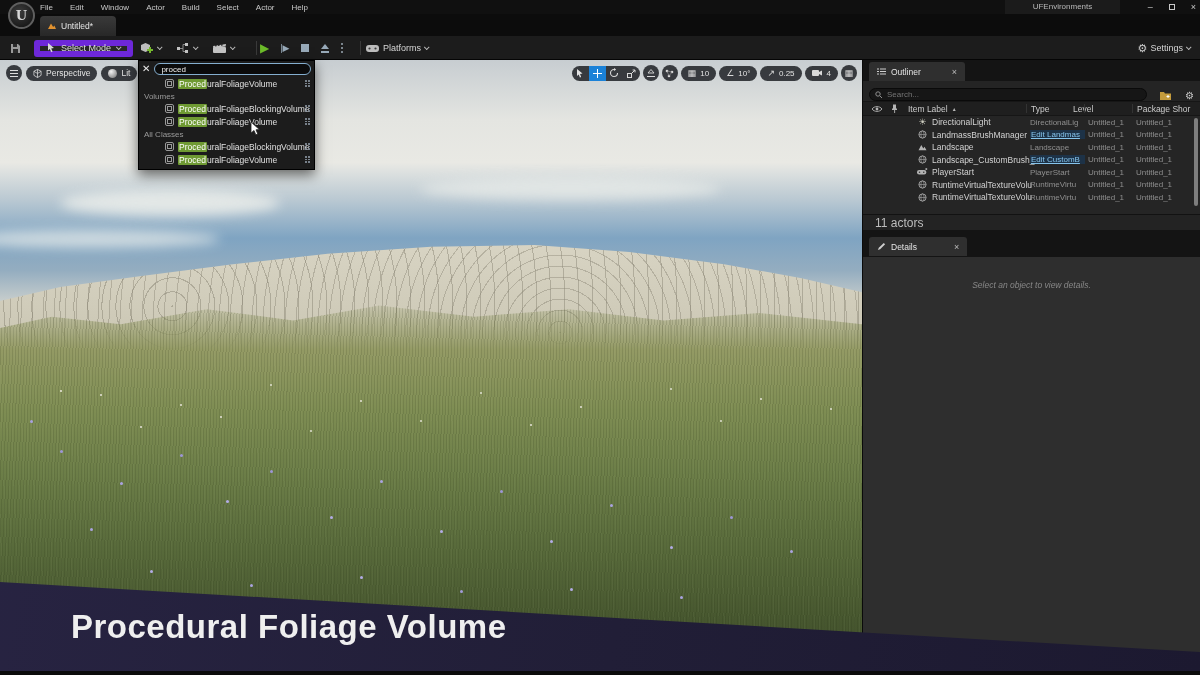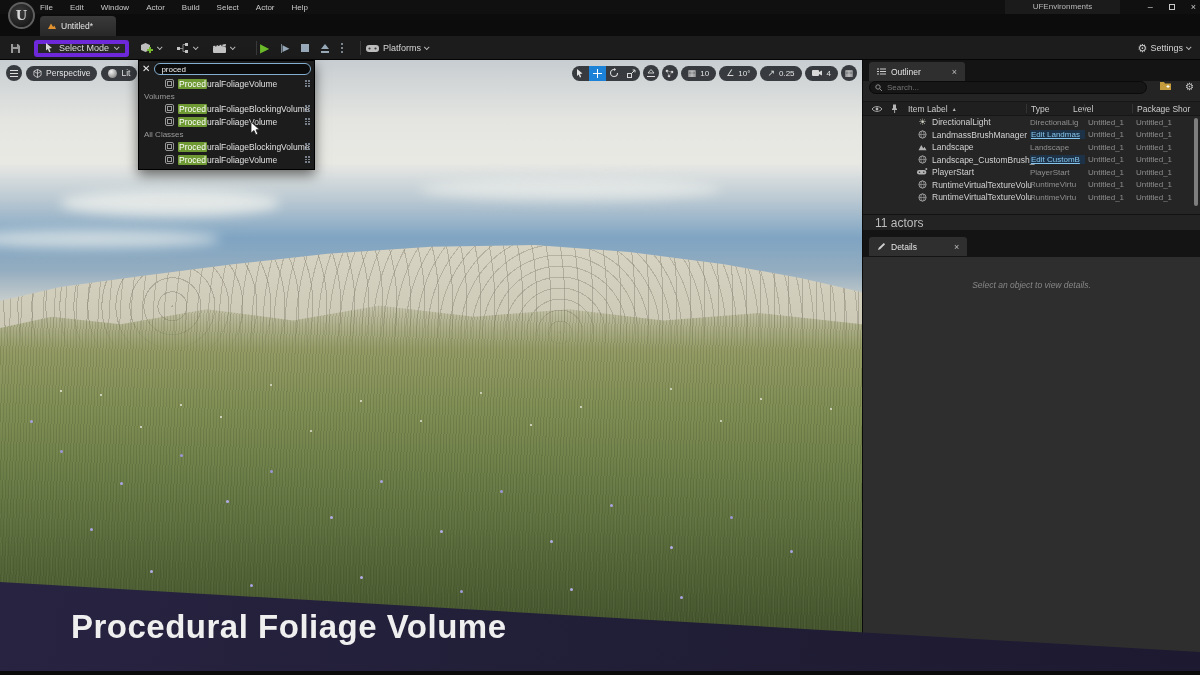--- a/index.html
+++ b/index.html
@@ -23,21 +23,21 @@
 
   
   .tabbar { position:absolute; left:0; top:14px; width:1200px; height:22px; background:#0c0c0c; }
   .level-tab { position:absolute; left:40px; top:2px; height:20px; width:76px; border-radius:4px 4px 0 0;
                background:linear-gradient(#3a3a3a,#282828); display:flex; align-items:center; gap:4px; padding:0 7px; }
   .level-tab span { font-size:8.5px; color:#e6e6e6; }
 
   
   .toolbar { position:absolute; left:0; top:36px; width:1200px; height:24px; background:#1c1c1c; border-bottom:1px solid #050505; }
   .tb-abs { position:absolute; top:0; height:24px; display:flex; align-items:center; }
-  .mode-btn { height:17px; padding:0 7px; background:#272727; border:4px solid #6d28d9; border-radius:3px;
+  .mode-btn { height:17px; padding:0 7px; background:#272727; border:6px solid #6d28d9; border-radius:3px;
               display:flex; align-items:center; gap:5px; color:#dcdcdc; font-size:9px; cursor:pointer; }
   .chev { display:inline-block; width:4px; height:4px; border-right:1px solid #bbb; border-bottom:1px solid #bbb; transform:rotate(45deg) translateY(-1px); }
   .tb-ic { display:flex; align-items:center; gap:3px; cursor:pointer; color:#c9c9c9; }
   .tb-sep { width:1px; height:14px; background:#3a3a3a; margin:0 8px; }
   .play-glyph { color:#6cbb2a; font-size:12px; line-height:12px; cursor:pointer; }
   .gray-glyph { color:#97a9b8; font-size:9px; line-height:10px; cursor:pointer; }
   .stop-sq { width:8px; height:8px; background:#97a9b8; cursor:pointer; }
   .eject { position:relative; width:10px; height:9px; cursor:pointer; }
   .eject:before { content:""; position:absolute; left:1px; top:0; border-left:4px solid transparent; border-right:4px solid transparent; border-bottom:5px solid #97a9b8; }
   .eject:after { content:""; position:absolute; left:1px; bottom:0; width:8px; height:2px; background:#97a9b8; }
@@ -109,21 +109,21 @@
   .grip i { width:1.5px; height:1.5px; background:#8a94a0; border-radius:50%; }
 
   
   .rpanel { position:absolute; left:862px; top:60px; width:338px; height:615px; background:#242424; border-left:1px solid #0a0a0a; }
   .ptab-bar { position:relative; width:100%; background:#141414; }
   .ptab { position:absolute; left:8px; top:2px; height:19px; background:#2f2f2f; border-radius:3px 3px 0 0;
           display:flex; align-items:center; gap:5px; padding:0 8px; }
   .ptab span.lbl { font-size:8.5px; color:#e3e3e3; }
   .ptab .close { color:#bdbdbd; font-size:9px; cursor:pointer; }
   .outliner-tabs { height:21px; }
-  .search-row { height:20px; display:flex; align-items:flex-start; padding:0 6px; gap:13px; background:#242424; }
+  .search-row { height:20px; display:flex; align-items:flex-end; padding:0 6px; gap:13px; background:#242424; }
   .search-box { flex:1; height:13px; background:#161616; border:1px solid #0a0a0a; border-radius:7px; display:flex; align-items:center; gap:4px; padding:0 5px; }
   .search-box input { flex:1; background:transparent; border:none; outline:none; color:#bbb; font-size:8px; font-family:"Liberation Sans", sans-serif; }
   .hdr-row { position:relative; height:15px; background:#1f1f1f; border-top:1px solid #161616; border-bottom:1px solid #161616; display:flex; align-items:center; }
   .hdr-label { font-size:8.5px; color:#cccccc; }
   .col-sep { position:absolute; top:2px; bottom:2px; width:1px; background:#333; }
   .rows { position:relative; height:98px; overflow:hidden; background:#252525; }
   .orow { position:relative; height:12.5px; display:flex; align-items:center; }
   .orow .lbl { font-size:8.5px; color:#d2d2d2; white-space:nowrap; overflow:hidden; max-width:108px; }
   .cell { position:absolute; font-size:8px; color:#8f8f8f; white-space:nowrap; overflow:hidden; }
   .cell-type { left:167px; width:55px; }

